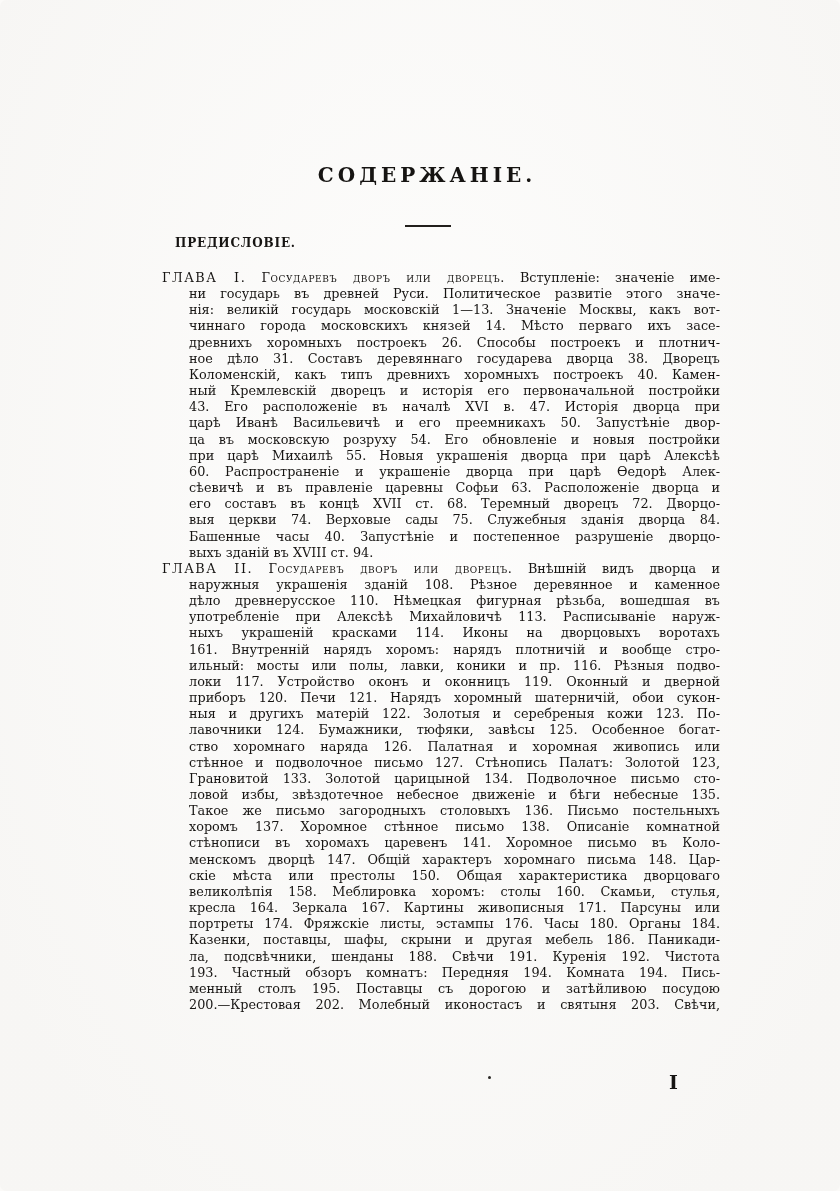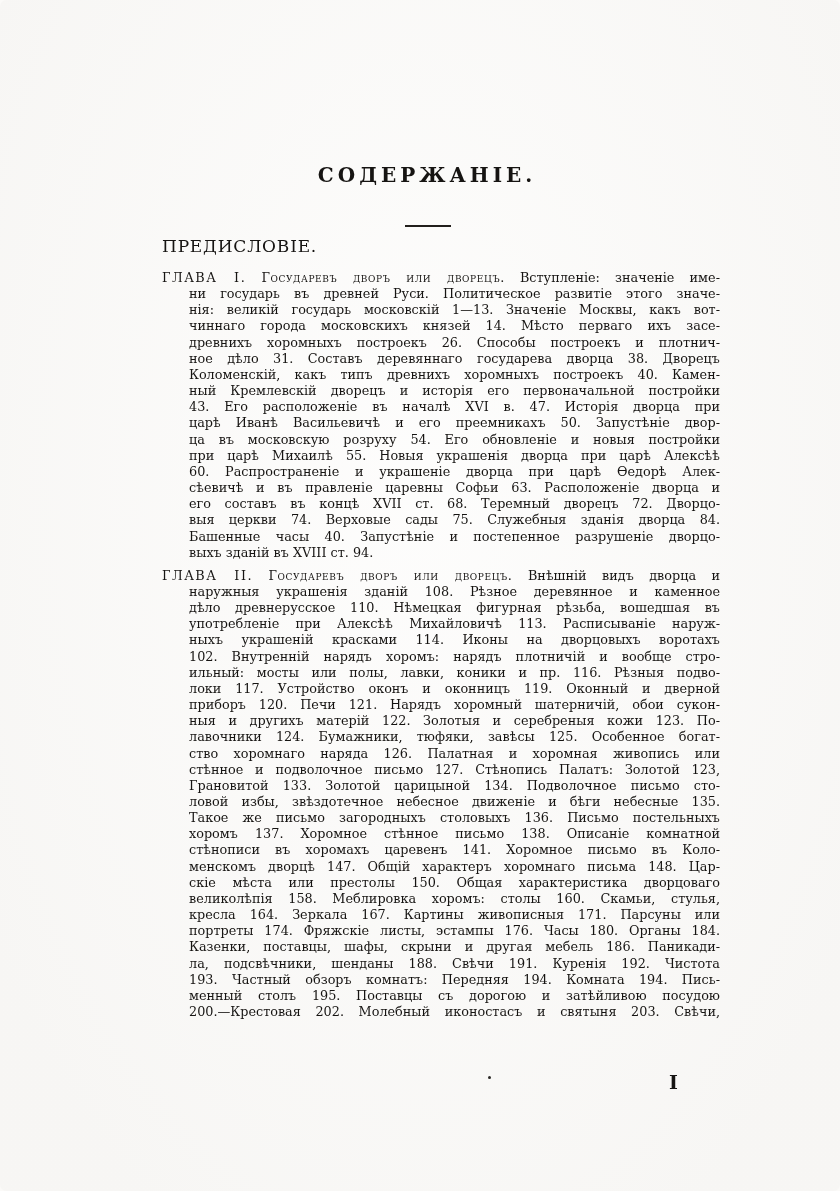--- a/index.html
+++ b/index.html
@@ -29,35 +29,35 @@
   }
   .title-rule{
     position:absolute;
     top:225px;left:50%;
     width:46px;height:2px;
     background:#221f1c;
     transform:translateX(calc(-50% + 8px));
   }
   .preface{
     position:absolute;
-    top:236px;left:162px;
-    font-size:17px;font-weight:normal;
+    top:236px;left:175px;
+    font-size:12px;font-weight:bold;
     letter-spacing:0.8px;
     white-space:nowrap;
   }
   .toc{
     position:absolute;
     top:270px;left:162px;
     width:558px;
     font-size:12.8px;
     font-weight:normal;
     line-height:16.15px;
   }
   .chapter{ padding-left:27px; }
-  .chapter + .chapter{ margin-top:7px; }
+  .chapter + .chapter{ }
   .line{
     text-align:justify;
     text-align-last:justify;
     white-space:normal;
   }
   .line.first{ margin-left:-27px; }
   .line.last-left{ text-align-last:left; }
   .glava{ letter-spacing:1.5px; }
   .sc{ font-variant:small-caps; letter-spacing:0.6px; }
   .signature{
@@ -111,21 +111,21 @@
         </div>
     </div>
 
     <div class="chapter">
       <div class="line first"><span class="glava">ГЛАВА II.</span> <span class="sc">Государевъ дворъ или дворецъ.</span> <span>Внѣшній видъ дворца и</span></div>
       <div>
           <div class="line">наружныя украшенія зданій 108. Рѣзное деревянное и каменное</div>
           <div class="line">дѣло древнерусское 110. Нѣмецкая фигурная рѣзьба, вошедшая въ</div>
           <div class="line">употребленіе при Алексѣѣ Михайловичѣ 113. Расписываніе наруж-</div>
           <div class="line">ныхъ украшеній красками 114. Иконы на дворцовыхъ воротахъ</div>
-          <div class="line">102. Внутренній нарядъ хоромъ: нарядъ плотничій и вообще стро-</div>
+          <div class="line">161. Внутренній нарядъ хоромъ: нарядъ плотничій и вообще стро-</div>
           <div class="line">ильный: мосты или полы, лавки, коники и пр. 116. Рѣзныя подво-</div>
           <div class="line">локи 117. Устройство оконъ и оконницъ 119. Оконный и дверной</div>
           <div class="line">приборъ 120. Печи 121. Нарядъ хоромный шатерничій, обои сукон-</div>
           <div class="line">ныя и другихъ матерій 122. Золотыя и серебреныя кожи 123. По-</div>
           <div class="line">лавочники 124. Бумажники, тюфяки, завѣсы 125. Особенное богат-</div>
           <div class="line">ство хоромнаго наряда 126. Палатная и хоромная живопись или</div>
           <div class="line">стѣнное и подволочное письмо 127. Стѣнопись Палатъ: Золотой 123,</div>
           <div class="line">Грановитой 133. Золотой царицыной 134. Подволочное письмо сто-</div>
           <div class="line">ловой избы, звѣздотечное небесное движеніе и бѣги небесные 135.</div>
           <div class="line">Такое же письмо загородныхъ столовыхъ 136. Письмо постельныхъ</div>

